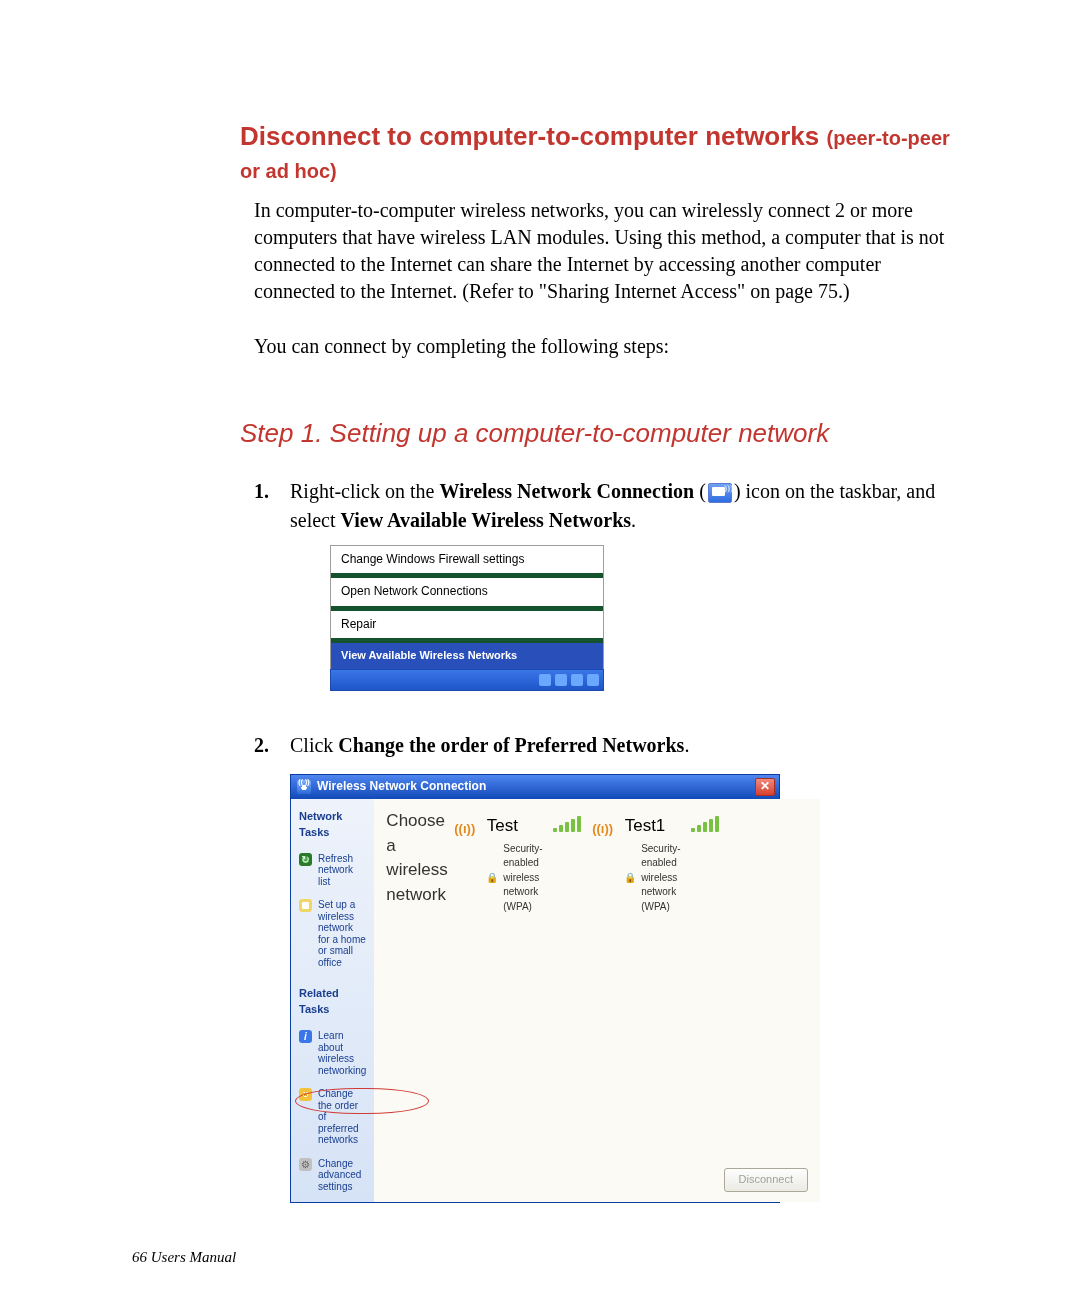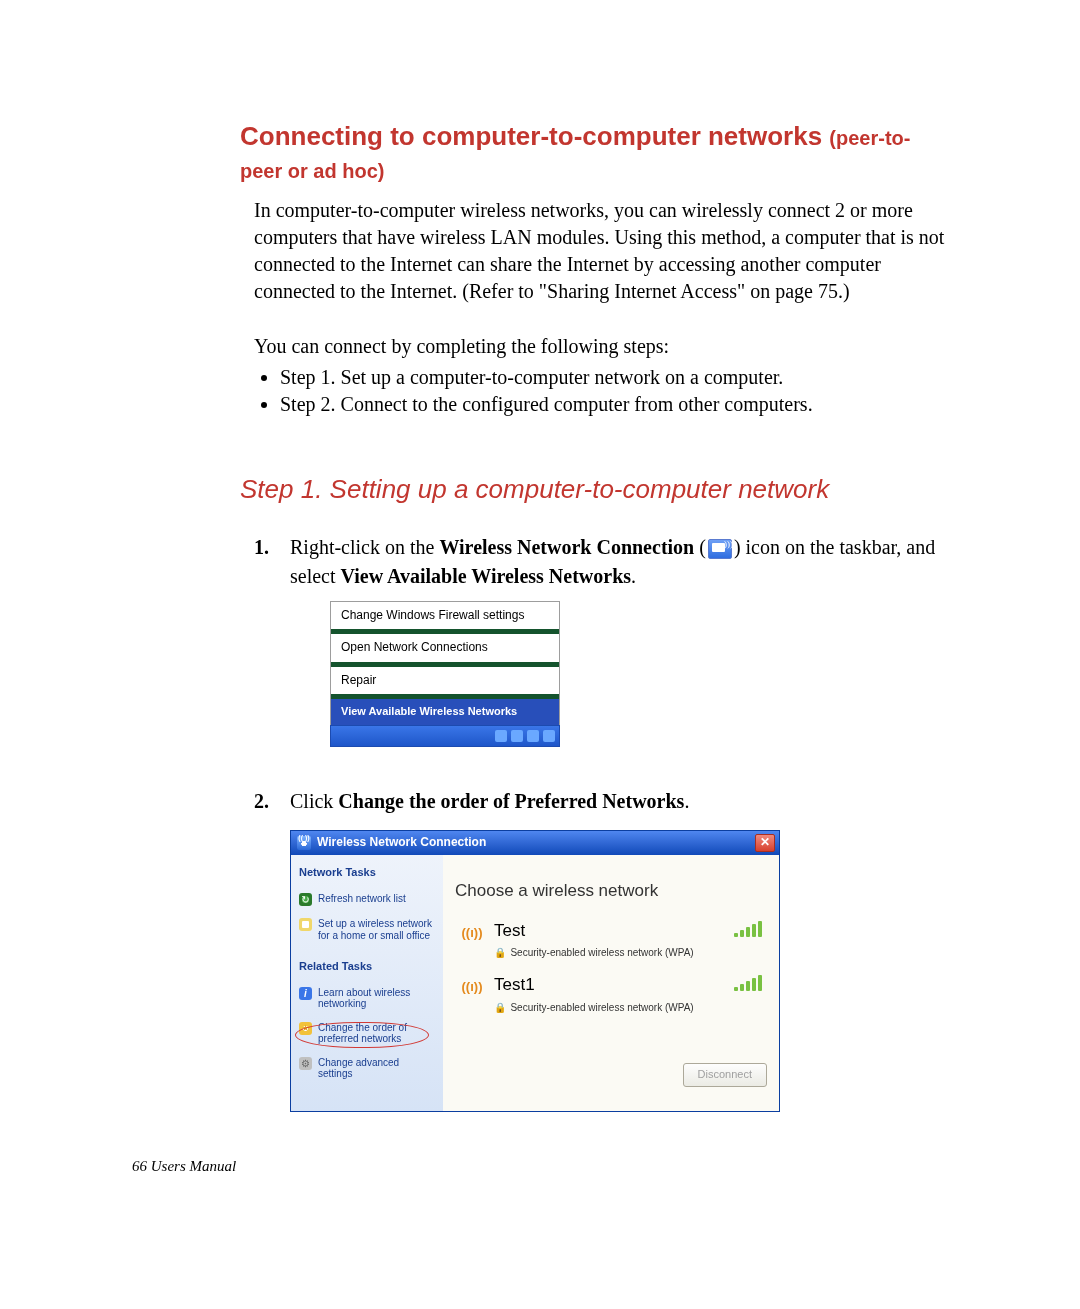--- a/index.html
+++ b/index.html
@@ -20,21 +20,21 @@
   ol.numbered>li{display:flex;gap:14px;margin-bottom:16px;line-height:1.45}
   ol.numbered .num{font-weight:700;min-width:22px}
   .bold{font-weight:700}
 
   
   .wifi-mini{display:inline-block;vertical-align:middle;width:22px;height:18px;border:1px solid #5a7bd0;background:linear-gradient(#6fa0f5,#2f6de0);position:relative;border-radius:2px;margin:0 2px}
   .wifi-mini::before{content:"";position:absolute;inset:3px 6px 6px 3px;background:#fff;border-radius:1px}
   .wifi-mini::after{content:")))";position:absolute;right:-2px;top:-2px;font-size:9px;color:#fff}
 
   
-  .ctx-wrap{position:relative;width:230px;margin:10px 0 24px 40px}
+  .ctx-wrap{position:relative;width:274px;margin:10px 0 24px 40px}
   .ctx{border:1px solid #9d9d9d;background:#fff;font-family:Tahoma,Arial,sans-serif;font-size:12px}
   .ctx .row{padding:5px 10px;border-top:5px solid #14532d}
   .ctx .row:first-child{border-top:none}
   .ctx .hl{background:var(--xp-highlight);color:#fff;font-weight:700;font-size:11px}
   .tray{height:20px;background:linear-gradient(#3a76e8,#1e56c9);border:1px solid #1c4bb0;margin-top:-1px;display:flex;justify-content:flex-end;align-items:center;gap:4px;padding-right:4px}
   .tray span{width:12px;height:12px;background:#6aa8ff;border-radius:2px;display:inline-block}
 
   
   .dlg{width:488px;margin:14px 0 0 0;border:1px solid #0b3ea0;font-family:Tahoma,Arial,sans-serif;font-size:11px;color:#000}
   .titlebar{background:linear-gradient(#4f86f0,#1149b8);height:24px;color:#fff;display:flex;align-items:center;justify-content:space-between;padding:0 4px 0 6px}
@@ -53,21 +53,21 @@
   .ico-setup::after{content:"";position:absolute;inset:3px;background:#fff;border-radius:1px}
   .ico-info{background:#3a76e8;border-radius:50%;color:#fff}
   .ico-info::after{content:"i";display:block;text-align:center;font-style:italic;font-weight:700;font-size:10px;line-height:13px}
   .ico-star{background:radial-gradient(circle,#fff 30%,#f2c23a 31%)}
   .ico-star::after{content:"★";color:#e6a820;font-size:9px;text-align:center;display:block;line-height:13px}
   .ico-gear{background:#c0c0c0;border-radius:50%}
   .ico-gear::after{content:"⚙";font-size:10px;text-align:center;display:block;line-height:13px;color:#666}
   .side-ring{position:absolute;border:1.6px solid #d23a35;border-radius:50%/55%;width:132px;height:24px;left:-4px;pointer-events:none}
   .side-rel{position:relative}
 
-  .main{flex:1;background:#fbfaf4;padding:24px 12px;display:flex;flex-direction:column}
+  .main{flex:1;background:#fbfaf4;padding:10px 12px;display:flex;flex-direction:row}
   .main-title{font-size:17px;color:#333;margin-bottom:10px}
   .main-desc{font-size:10px;color:#333;margin-bottom:8px;line-height:1.2}
   .underline{text-decoration:underline}
   .net{border:1px dotted transparent;padding:4px 4px 6px 4px;display:flex;gap:10px}
   .net-icon{width:24px;height:30px;flex:none;display:flex;align-items:center;justify-content:center;color:#e48a1d;font-weight:700;font-size:13px;font-family:Arial}
   .net-body{flex:1}
   .net-name{font-size:17px;margin-bottom:3px}
   .net-sec{font-size:10px;color:#333;display:flex;align-items:center;gap:4px}
   .lock{color:#d8b93a;font-size:10px}
   .signal{width:28px;height:18px;display:flex;align-items:flex-end;gap:2px;margin-left:auto}
@@ -81,31 +81,27 @@
   .xp-btn{font-size:11px;padding:3px 14px;background:linear-gradient(#fdfdfd,#ebebe4);border:1px solid #aca899;border-radius:3px;color:#a0a0a0}
   .page{position:relative} 
   .page-footer{font-style:italic;font-size:15px;margin-top:46px;margin-left:-108px}
 </style>
 </head>
 <body>
 
 <div class="page">
 
   <h1>
-    <span>Connecting to computer-to-computer networks </span><span class="sub">(peer-to-peer or ad hoc)</span>
+    <span>Disconnect to computer-to-computer networks </span><span class="sub">(peer-to-peer or ad hoc)</span>
   </h1>
 
   <p class="body-text">In computer-to-computer wireless networks, you can wirelessly connect 2 or more computers that have wireless LAN modules. Using this method, a computer that is not connected to the Internet can share the Internet by accessing another computer connected to the Internet. (Refer to  "Sharing Internet Access" on page 75.)</p>
 
   <p class="body-text lead-space">You can connect by completing the following steps:</p>
 
-  <ul class="bullets">
-    <li>Step 1. Set up a computer-to-computer network on a computer.</li>
-    <li>Step 2. Connect to the configured computer from other computers.</li>
-  </ul>
 
   <h2 class="step">Step 1. Setting up a computer-to-computer network</h2>
 
   <ol class="numbered">
 
     <li>
       <span class="num">1.</span>
       <span>
         <span>Right-click on the </span><span class="bold">Wireless Network Connection</span><span> (</span><span class="wifi-mini"></span><span>) icon on the taskbar, and select </span><span class="bold">View Available Wireless Networks</span><span>.</span>
 

